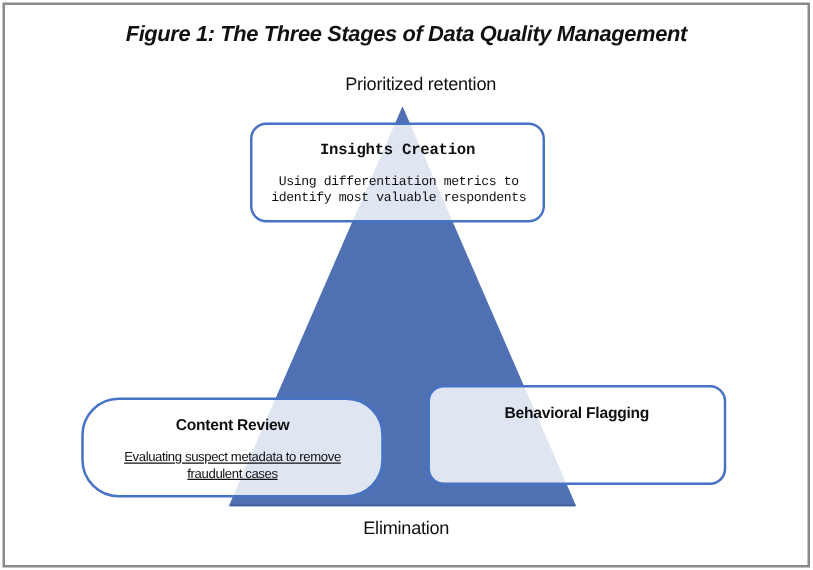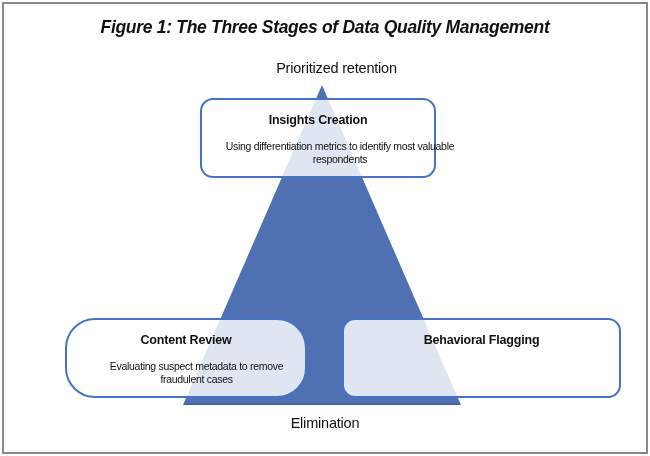--- a/index.html
+++ b/index.html
@@ -45,33 +45,33 @@
   .stage-box{
     position:absolute;
     box-sizing:border-box;
     height:80px;
     background:var(--box-fill);
     border:2px solid var(--box-border);
     border-radius:13px;
     text-align:center;
     padding-top:13px;
   }
-  .stage-box.insights{ left:200px; top:98px;  width:236px; }
+  .stage-box.insights{ left:200px; top:98px;  width:236px;font-family:Liberation Mono, monospace; }
   .stage-box.content { left:65px;  top:318px; width:242px;border-radius:30px; }
-  .stage-box.behavioral{ left:342px; top:318px; width:279px; }
+  .stage-box.behavioral{ left:342px; top:308px; width:239px; }
   .stage-title{
     font-size:12.5px; font-weight:700; letter-spacing:-0.2px;
     line-height:15px; margin-bottom:6px; color:#111;
   }
   .stage-desc{
     font-size:10.5px; letter-spacing:-0.3px; line-height:13px;
-    margin:12px auto; color:#111;padding-left:21px;
+    margin:12px auto; color:#111;
   }
   .stage-box.insights  .stage-desc{ width:234px; }
-  .stage-box.content   .stage-desc{ width:212px; }
+  .stage-box.content   .stage-desc{ width:212px;text-decoration:underline; }
   .stage-box.behavioral .stage-desc{ width:212px; }
 </style>
 </head>
 <body>
 
 <div class="page">
 
   <div class="frame"></div>
 
   <div class="figure-title">Figure 1: The Three Stages of Data Quality Management</div>

